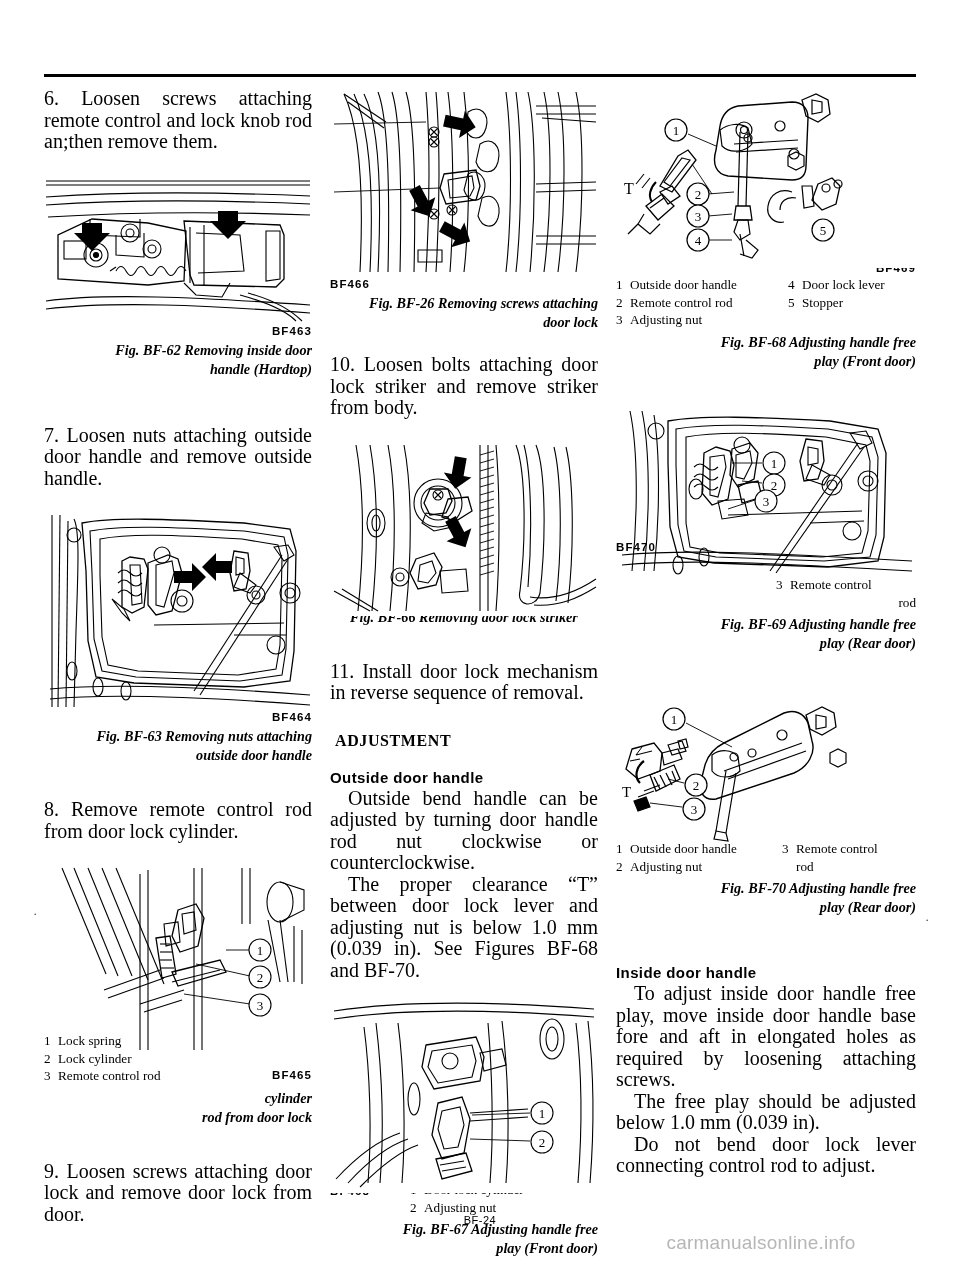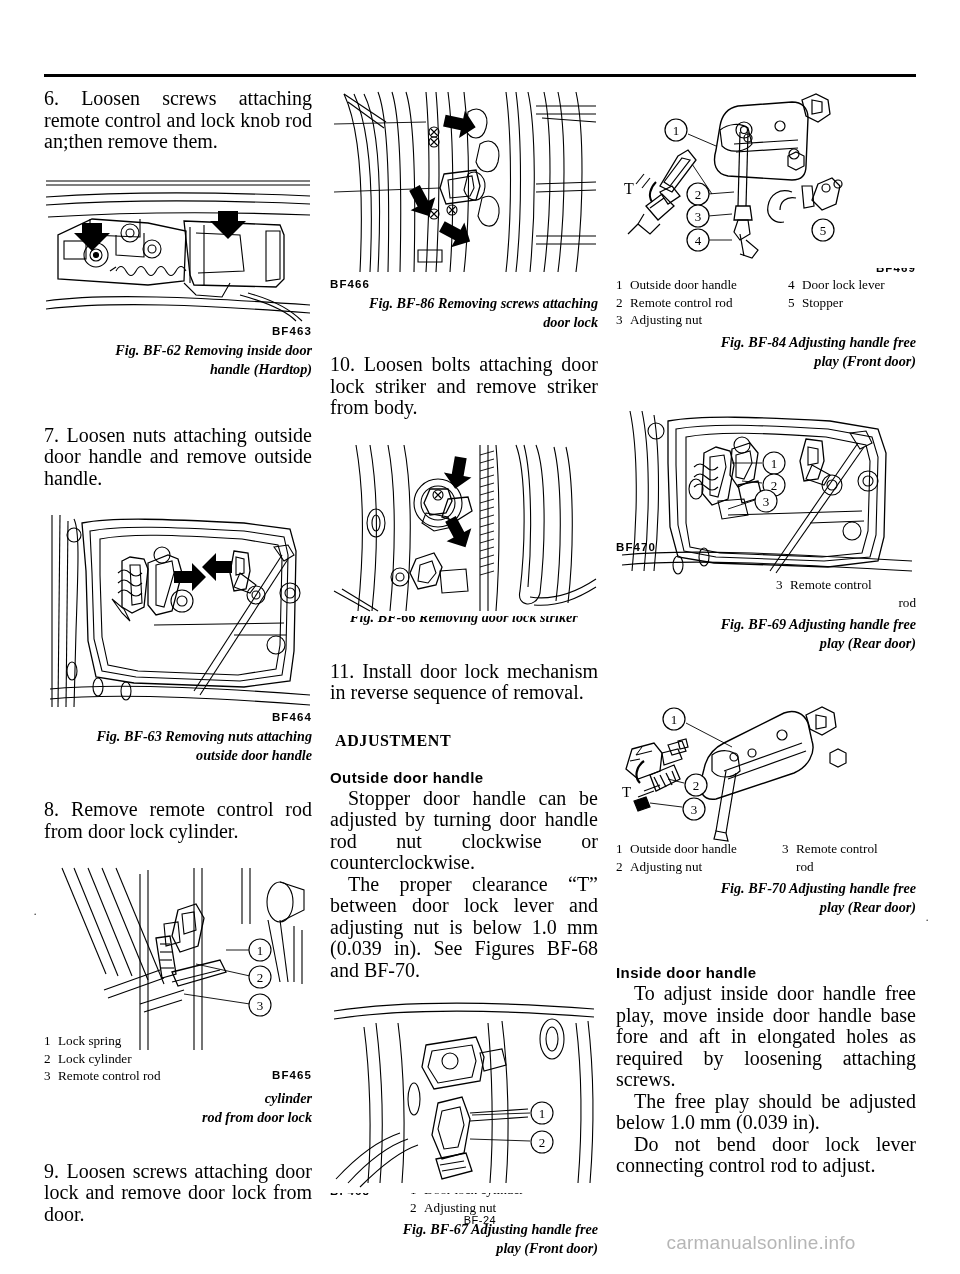--- a/index.html
+++ b/index.html
@@ -460,21 +460,21 @@
           </g>
           <g fill="#000">
             <path d="M114 30 L132 30 L132 22 L146 36 L132 50 L132 42 L114 42 Z" transform="rotate(12 130 36)"></path>
             <path d="M76 108 L94 108 L94 100 L108 114 L94 128 L94 120 L76 120 Z" transform="rotate(62 92 114)"></path>
             <path d="M110 140 L128 140 L128 132 L142 146 L128 160 L128 152 L110 152 Z" transform="rotate(28 126 146)"></path>
           </g>
         </svg>
       </div>
       <div class="fig-code code-left">BF466</div>
       <div class="fig-cap">
-        <span class="cap-line">Fig. BF-86  Removing screws attaching</span>
+        <span class="cap-line">Fig. BF-26  Removing screws attaching</span>
         <span class="cap-line">door lock</span>
       </div>
     </div>
 
     <div class="spacer-md"></div>
 
     <p class="body numhang">10.   Loosen  bolts  attaching  door lock  striker  and  remove  striker  from body.</p>
 
     <div class="spacer-md"></div>
 
@@ -554,21 +554,21 @@
     <p class="body numhang">11.   Install  door  lock  mechanism  in reverse sequence of removal.</p>
 
     <div class="spacer-md"></div>
 
     <h2 class="sect">ADJUSTMENT</h2>
 
     <div class="spacer-sm"></div>
 
     <h3 class="subsect">Outside door handle</h3>
 
-    <p class="body indent">Stopper  door  handle  can  be  adjusted  by  turning door handle rod nut clockwise or counterclockwise.</p>
+    <p class="body indent">Outside  bend  handle  can  be  adjusted  by  turning door handle rod nut clockwise or counterclockwise.</p>
     <p class="body indent">The  proper  clearance  “T”  between door  lock  lever  and  adjusting  nut  is below 1.0 mm (0.039 in). See Figures BF-68 and BF-70.</p>
 
     <div class="spacer-sm"></div>
 
     <div class="figure">
       <div class="fig-art">
         <svg viewBox="0 0 268 200" xmlns="http://www.w3.org/2000/svg" aria-hidden="true">
           <g fill="none" stroke="#000" stroke-width="1.1">
 
             <path d="M4 18 C70 8 160 8 264 16"></path>
@@ -730,21 +730,21 @@
           </span>
         </div>
         <div class="legend-row">
           <span class="legend-col" style="width:172px">
             <span class="legend-num">3</span>
             <span class="legend-txt">Adjusting nut</span>
           </span>
         </div>
       </div>
       <div class="fig-cap">
-        <span class="cap-line">Fig. BF-84  Adjusting handle free</span>
+        <span class="cap-line">Fig. BF-68  Adjusting handle free</span>
         <span class="cap-line">play (Front door)</span>
       </div>
     </div>
 
     <div class="spacer-lg"></div>
 
     <div class="figure">
       <div class="fig-art">
         <svg viewBox="0 0 300 170" xmlns="http://www.w3.org/2000/svg" aria-hidden="true">
           <g fill="none" stroke="#000" stroke-width="1.1">

